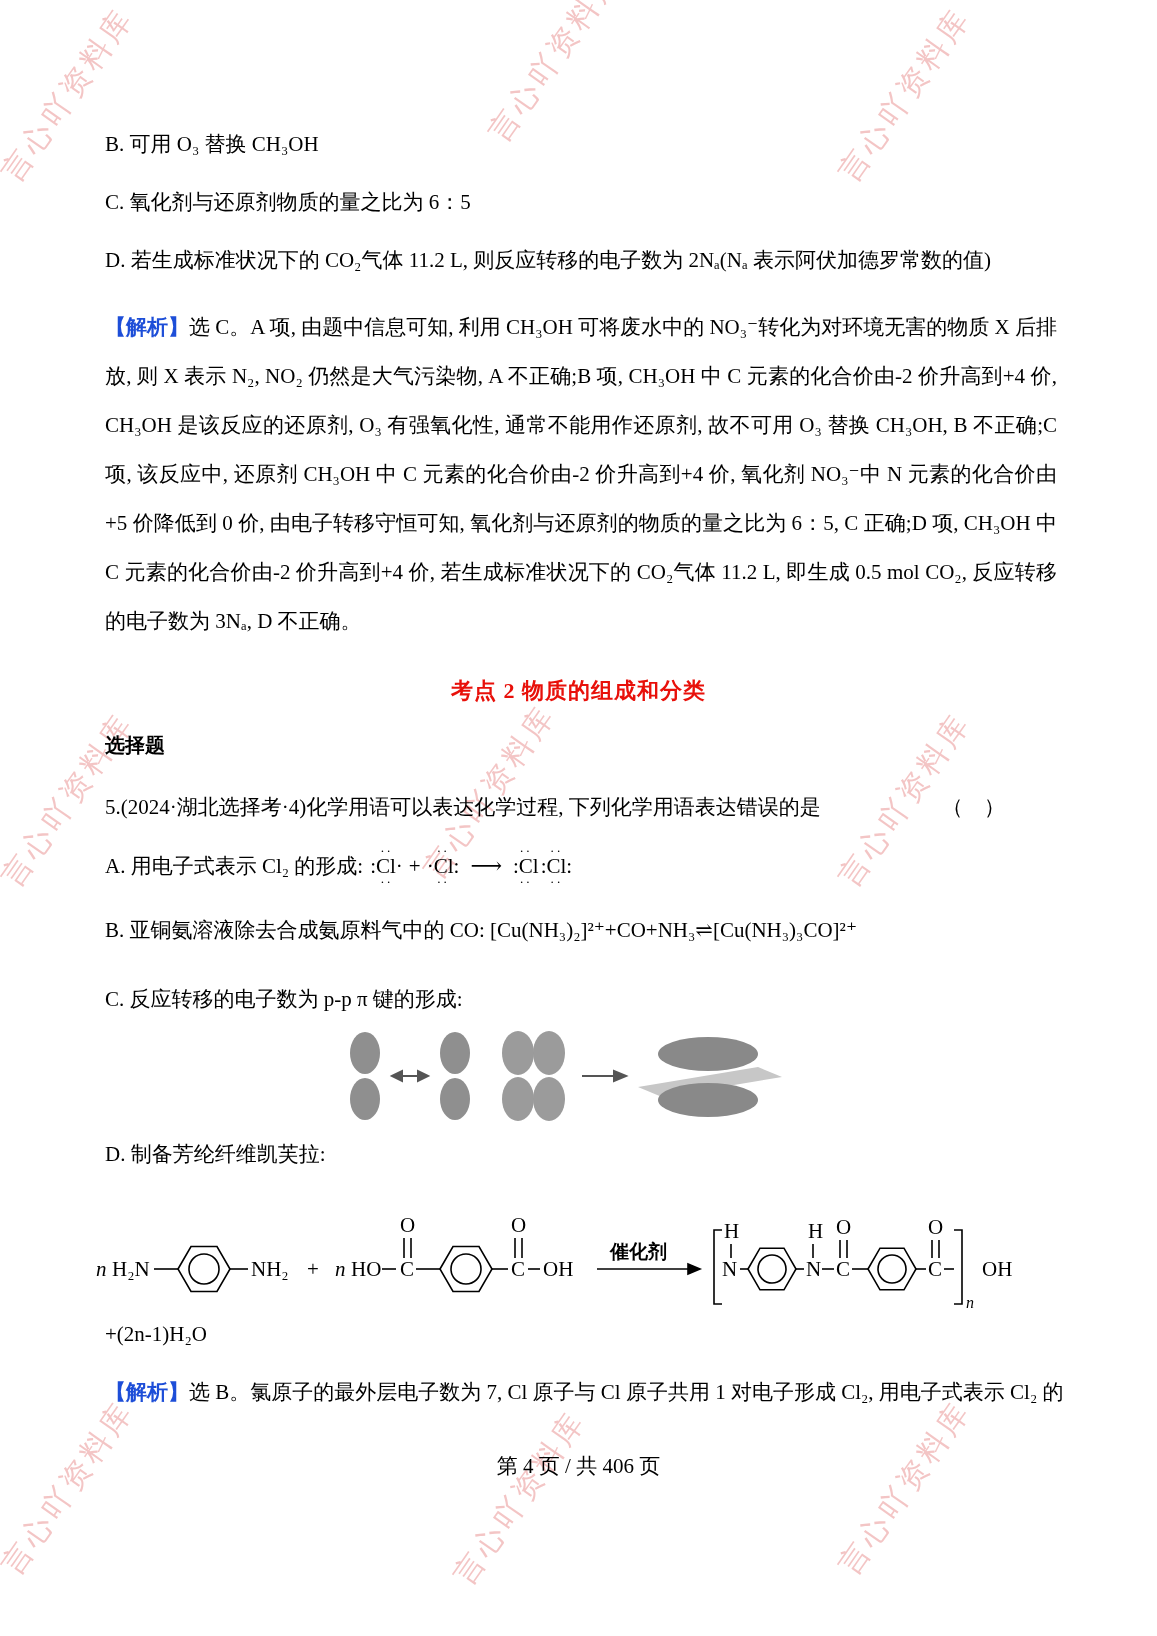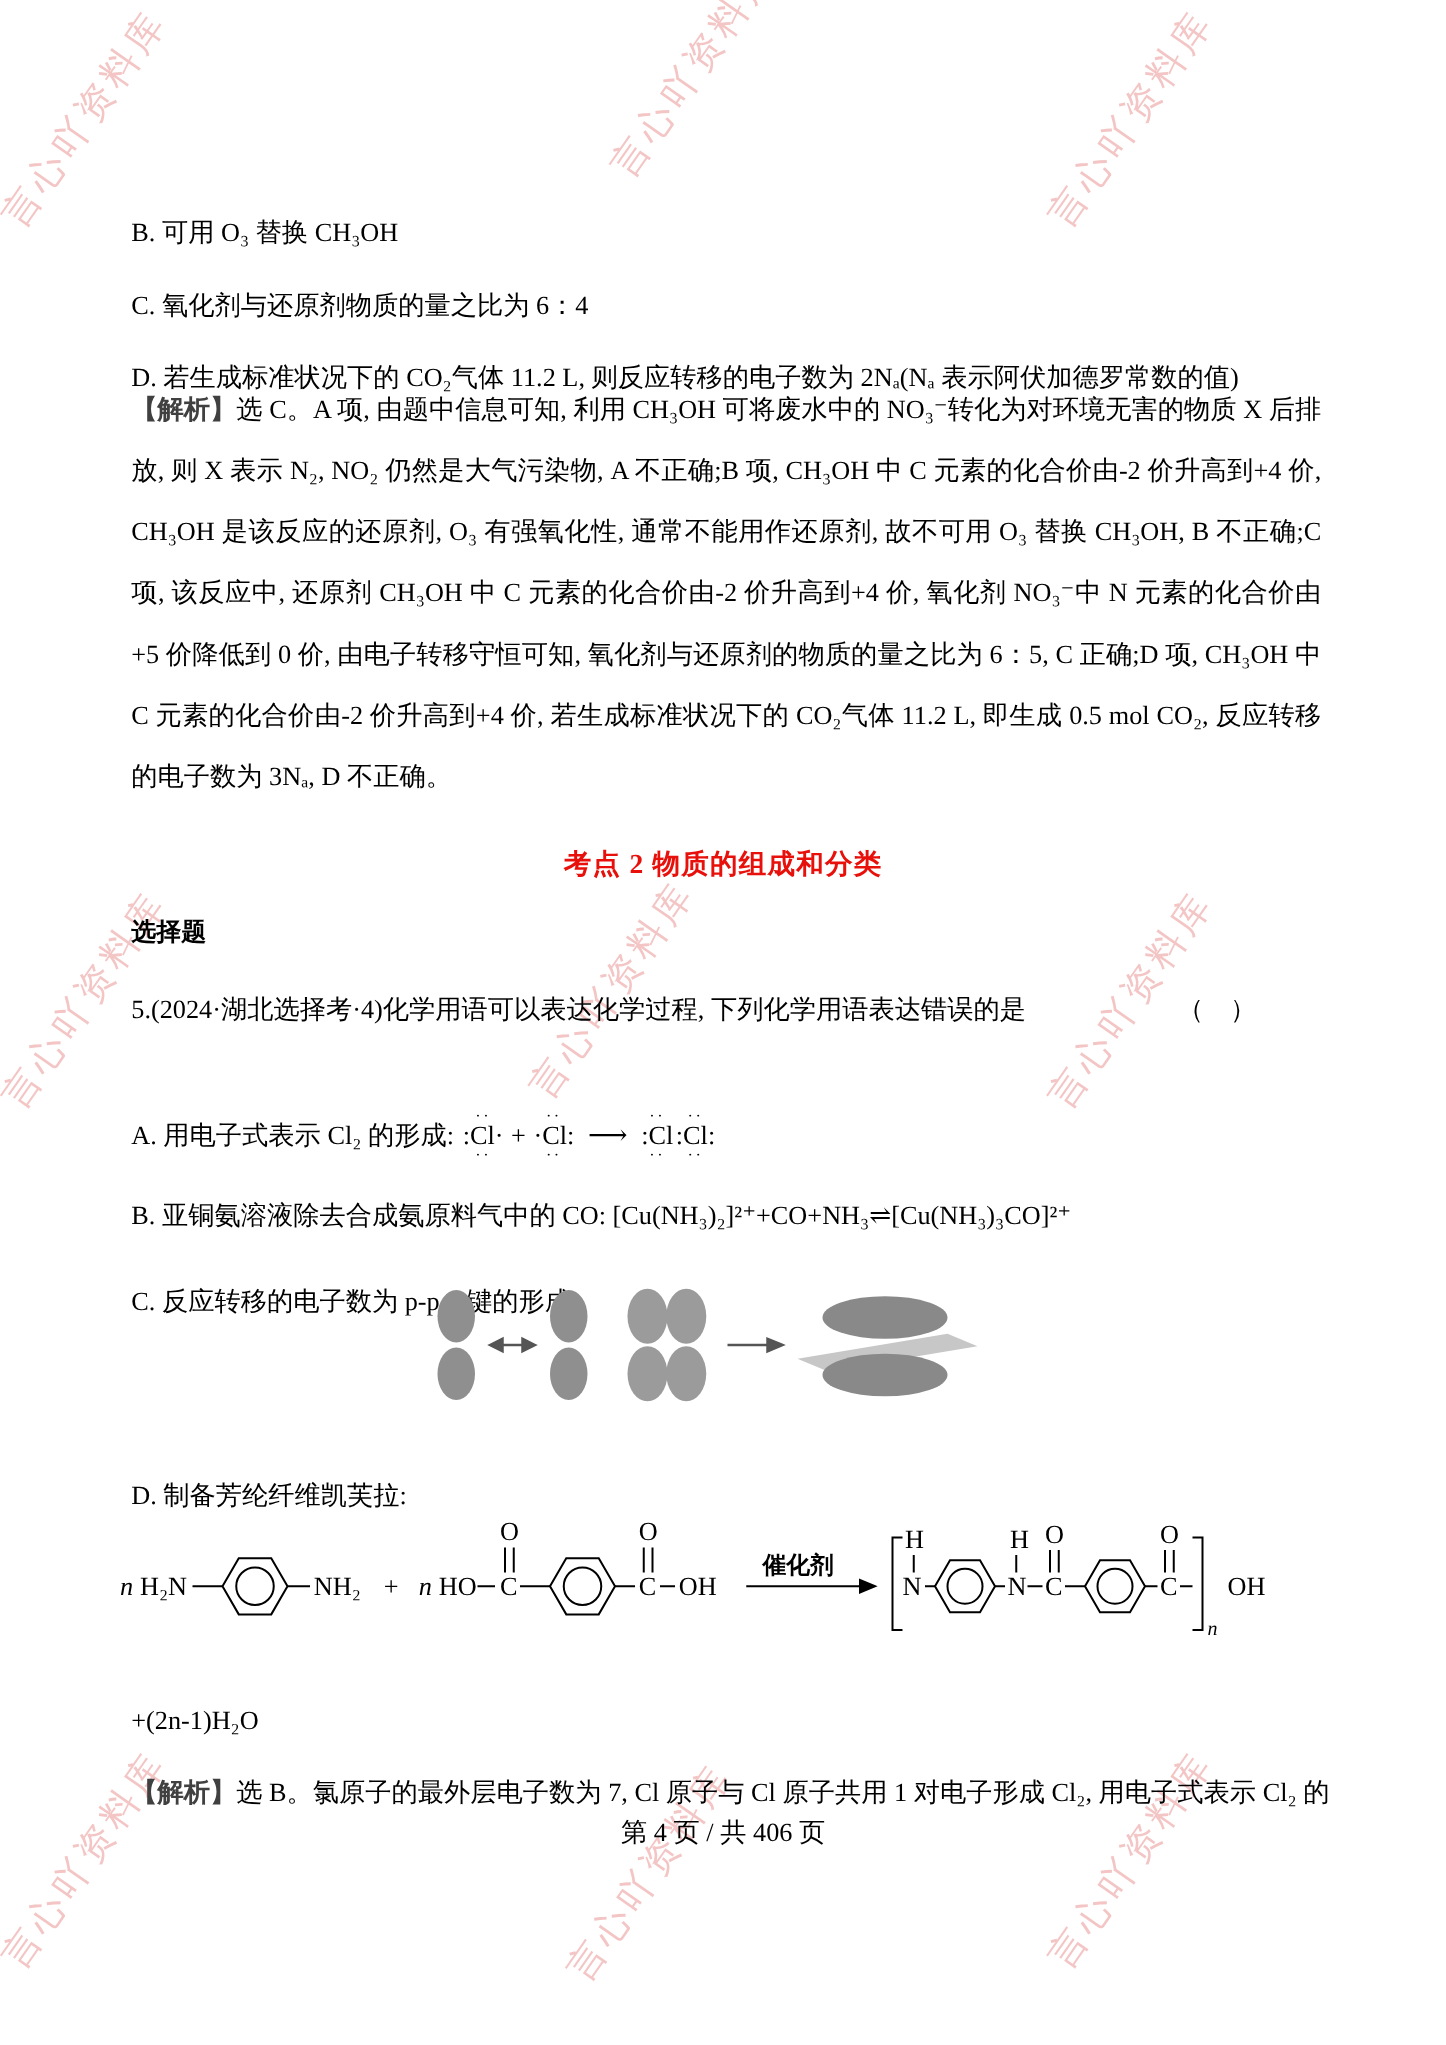--- a/index.html
+++ b/index.html
@@ -22,26 +22,26 @@
     transform:translate(-50%,-50%) rotate(-55deg);
     pointer-events:none;
     font-family:"Liberation Sans","DejaVu Sans",sans-serif;
     z-index:1;
   }
   .w1{left:68px;top:95px;}   .w2{left:555px;top:55px;}  .w3{left:905px;top:95px;}
   .w4{left:68px;top:800px;}  .w5{left:490px;top:792px;} .w6{left:905px;top:800px;}
   .w7{left:68px;top:1488px;} .w8{left:520px;top:1498px;}.w9{left:905px;top:1488px;}
 
   .content{position:relative;z-index:2;}
-  .opt{position:absolute;left:105px;font-size:21px;white-space:nowrap;margin-top:42px;}
+  .opt{position:absolute;left:105px;font-size:21px;white-space:nowrap;}
   .analysis{
     position:absolute;left:105px;width:952px;
     font-size:21px;line-height:49px;text-align:justify;
   }
-  .label-red{color:#404040;font-weight:bold;}
+  .label-red{color:#1d4ed8;font-weight:bold;}
   .heading{
     position:absolute;left:0;width:100%;text-align:center;
     font-size:22px;font-weight:bold;color:#e8100a;letter-spacing:1px;
   }
   .subhead{position:absolute;left:105px;font-size:20px;font-weight:bold;}
   .stem{position:absolute;left:105px;font-size:21px;}
   .bracket{position:absolute;right:152px;font-size:21px;}
   .row-flex{display:flex;align-items:center;}
   .lewis-atom{display:inline-flex;flex-direction:column;align-items:center;line-height:1;margin:0 1px;}
   .lewis-dots{font-size:13px;height:9px;line-height:9px;letter-spacing:2px;}
@@ -63,21 +63,21 @@
   <span class="wm w4">言心吖资料库</span>
   <span class="wm w5">言心吖资料库</span>
   <span class="wm w6">言心吖资料库</span>
   <span class="wm w7">言心吖资料库</span>
   <span class="wm w8">言心吖资料库</span>
   <span class="wm w9">言心吖资料库</span>
 
   <div class="content">
 
     <div class="opt" style="top:130px">B. 可用 O₃ 替换 CH₃OH</div>
-    <div class="opt" style="top:188px">C. 氧化剂与还原剂物质的量之比为 6：4</div>
+    <div class="opt" style="top:188px">C. 氧化剂与还原剂物质的量之比为 6：5</div>
     <div class="opt" style="top:246px">D. 若生成标准状况下的 CO₂气体 11.2 L, 则反应转移的电子数为 2Nₐ(Nₐ 表示阿伏加德罗常数的值)</div>
 
     <p class="analysis" style="top:282px"><span class="label-red">【解析】</span><span>选 C。A 项, 由题中信息可知, 利用 CH₃OH 可将废水中的 NO₃⁻转化为对环境无害的物质 X 后排放, 则 X 表示 N₂, NO₂ 仍然是大气污染物, A 不正确;B 项, CH₃OH 中 C 元素的化合价由-2 价升高到+4 价, CH₃OH 是该反应的还原剂, O₃ 有强氧化性, 通常不能用作还原剂, 故不可用 O₃ 替换 CH₃OH, B 不正确;C 项, 该反应中, 还原剂 CH₃OH 中 C 元素的化合价由-2 价升高到+4 价, 氧化剂 NO₃⁻中 N 元素的化合价由+5 价降低到 0 价, 由电子转移守恒可知, 氧化剂与还原剂的物质的量之比为 6：5, C 正确;D 项, CH₃OH 中 C 元素的化合价由-2 价升高到+4 价, 若生成标准状况下的 CO₂气体 11.2 L, 即生成 0.5 mol CO₂, 反应转移的电子数为 3Nₐ, D 不正确。</span></p>
 
     <div class="heading" style="top:676px">考点 2 物质的组成和分类</div>
     <div class="subhead" style="top:732px">选择题</div>
 
     <div class="stem" style="top:793px">5.(2024·湖北选择考·4)化学用语可以表达化学过程, 下列化学用语表达错误的是</div>
     <div class="bracket" style="top:793px">（　）</div>
 

